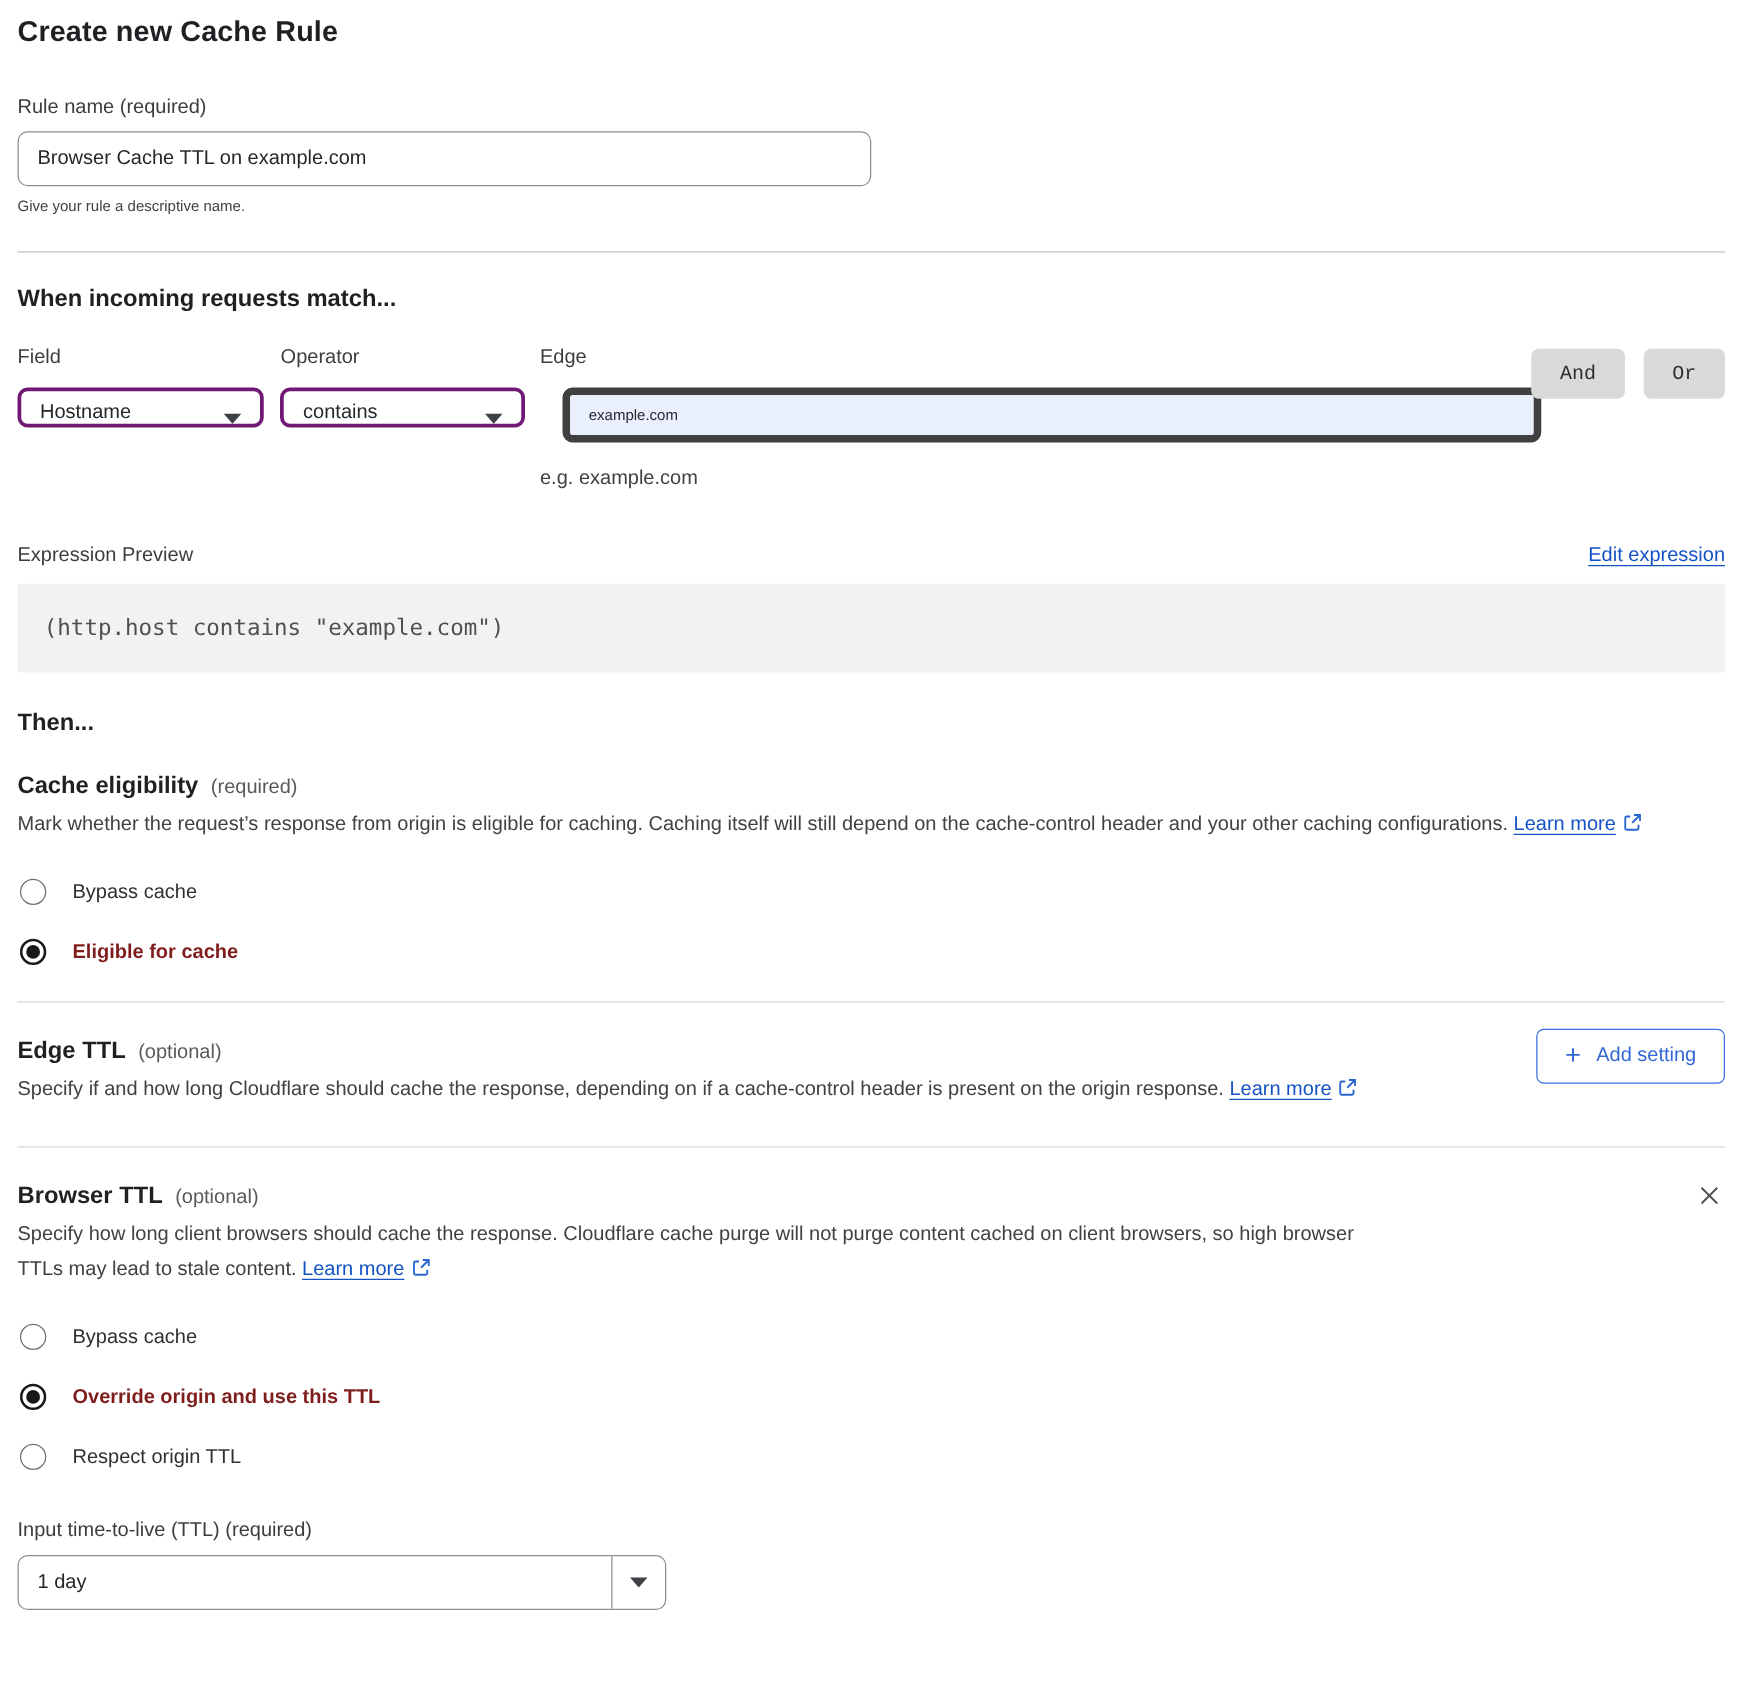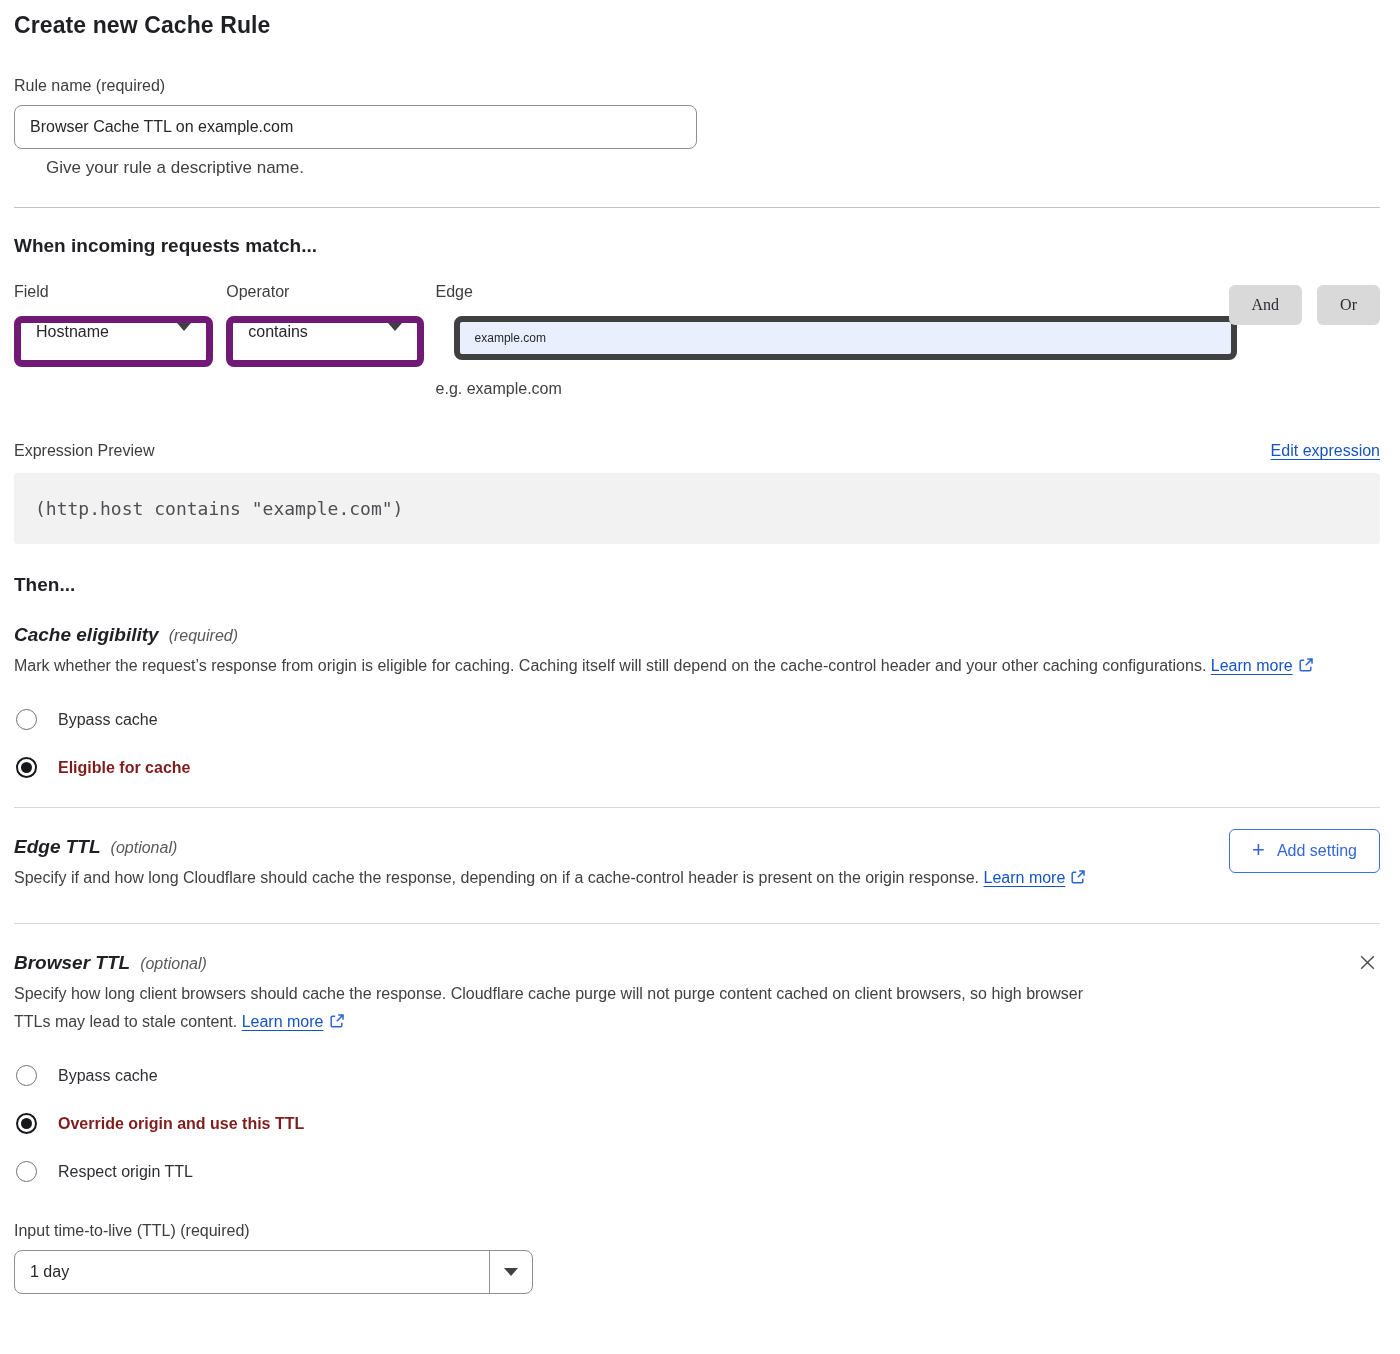--- a/index.html
+++ b/index.html
@@ -33,24 +33,23 @@
     border-radius: 8px;
     padding: 0 15px;
     font-size: 16px;
     font-family: "Liberation Sans", sans-serif;
     color: #25272a;
     background: #fff;
     outline: none;
   }
 
   .help-text {
-    font-size: 17px;
+    font-size: 12px;
     color: #414141;
     margin-top: 9px;
-    margin-left: 32px;
   }
 
   .divider {
     border: none;
     border-top: 1px solid #c2c2c2;
     margin-top: 29px;
   }
   .divider.light { border-top-color: #d7d7d7; }
 
   .section-heading {
@@ -60,26 +59,26 @@
   }
   .match-heading { margin-top: 27px; }
 
   .match-grid { display: flex; align-items: flex-start; margin-top: 26px; }
   .col-field { width: 200px; margin-right: 13px; }
   .col-operator { width: 198px; margin-right: 12px; }
   .col-value { width: 783px; }
   .col-label { font-size: 16px; color: #3d3d3d; margin-bottom: 15px; }
 
   .select-box {
-    height: 51px;
-    border: 7px solid #701a75;
+    height: 32px;
+    border: 3px solid #701a75;
     border-radius: 8px;
     background: #fff;
     display: flex;
-    align-items: flex-start;
+    align-items: flex-end;
     justify-content: space-between;
     padding: 0 15px;
     font-size: 16px;
     color: #25272a;
     cursor: pointer;
   }
   .caret {
     width: 0; height: 0;
     border-left: 7px solid transparent;
     border-right: 7px solid transparent;
@@ -101,21 +100,21 @@
   }
 
   .andor-btn {
     height: 40px;
     margin-top: 2px;
     border: none;
     border-radius: 6px;
     background: #d9d9d9;
     color: #2b2d30;
     font-size: 16px;
-    font-family: Liberation Serif, serif;
+    font-family: Liberation Mono, monospace;
     padding: 0 23px;
     cursor: pointer;
   }
   .and-btn { margin-left: 10px; }
   .or-btn  { margin-left: 15px; }
 
   .value-help { margin-top: 20px; font-size: 16px; color: #414141; }
 
   .expr-row {
     display: flex;
@@ -137,21 +136,21 @@
     border-radius: 3px;
     padding: 25px 21px;
     font-family: "DejaVu Sans Mono", "Liberation Mono", monospace;
     font-size: 18px;
     color: #4d4f52;
   }
 
   .then-heading { margin-top: 30px; }
 
   .setting-header { display: flex; justify-content: space-between; align-items: flex-start; }
-  .setting-title-row { display: flex; align-items: baseline; margin-top: 28px; font-style: italic; }
+  .setting-title-row { display: flex; align-items: baseline; margin-top: 28px; }
   .setting-title { font-size: 19px; font-weight: 700; color: #1f2023; }
   .setting-badge { font-size: 16px; color: #595959; margin-left: 10px; }
 
   .setting-desc {
     margin-top: 6px;
     font-size: 16px;
     color: #414141;
     line-height: 28px;
   }
   .desc-cache { max-width: 1345px; }

